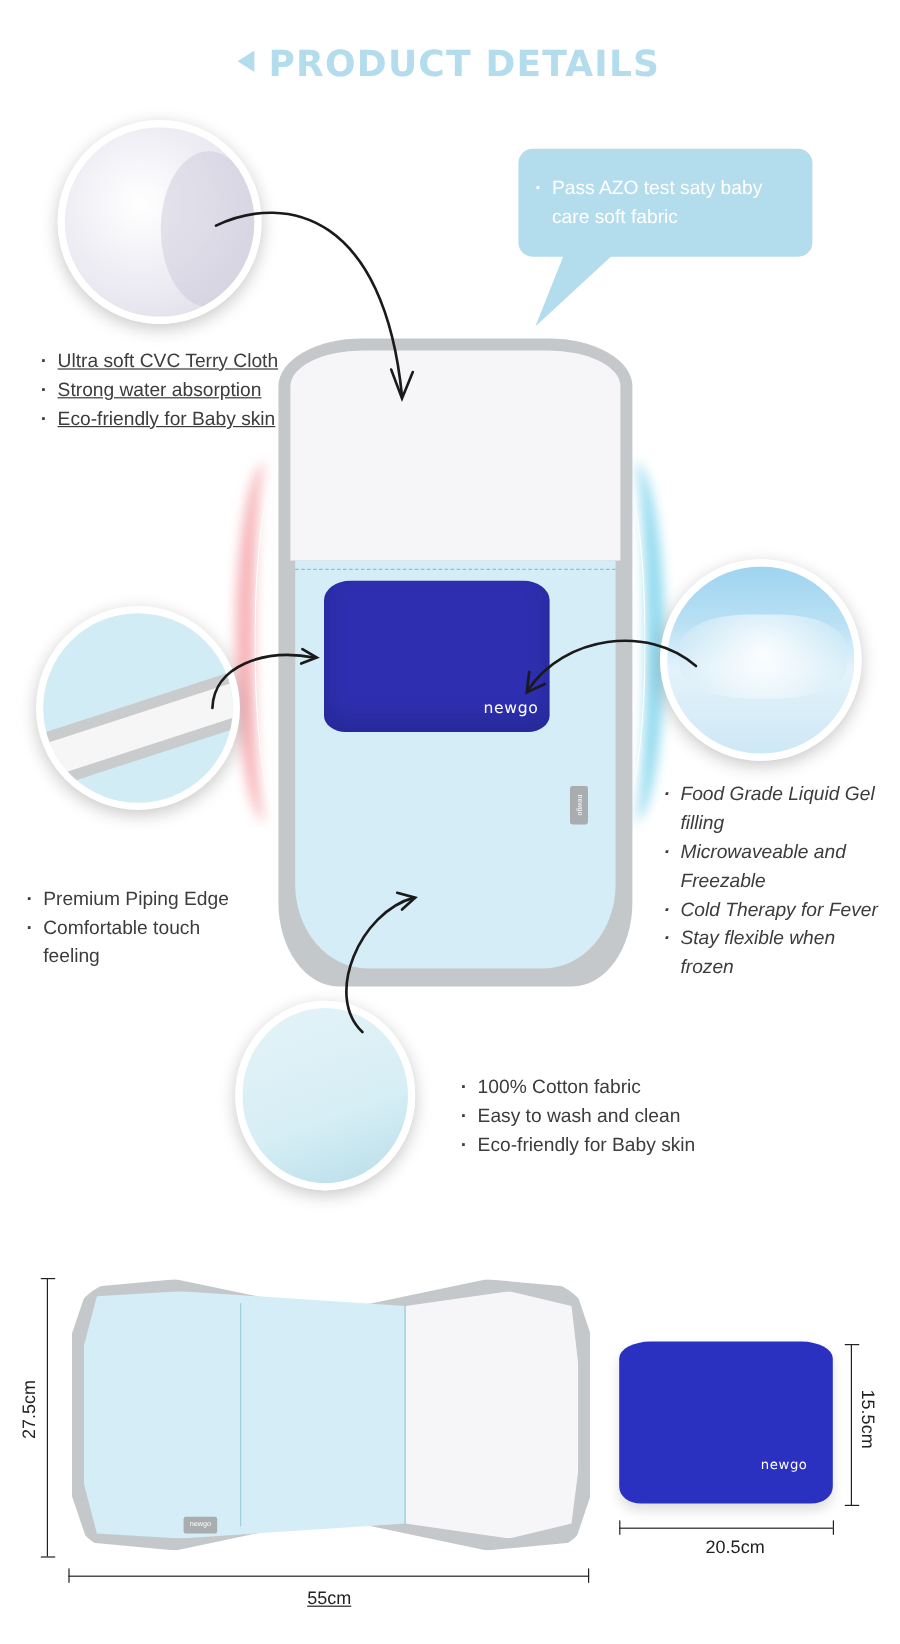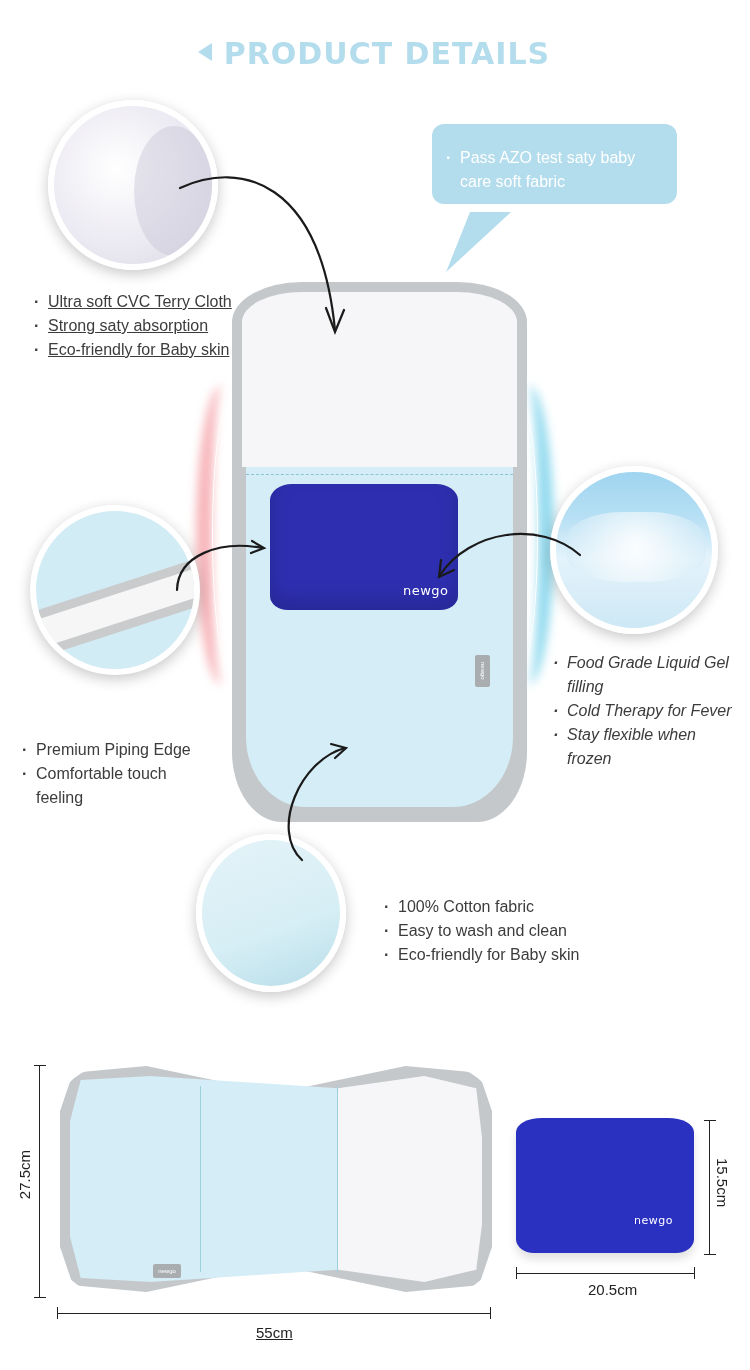--- a/index.html
+++ b/index.html
@@ -4,21 +4,21 @@
 <style>
   * { box-sizing: border-box; margin: 0; padding: 0; }
   body { width: 750px; height: 1370px; background: #ffffff; position: relative; overflow: hidden; font-family: "Liberation Sans", sans-serif; color: #3a3a3a; }
   .abs { position: absolute; }
 
   
   .title { left: 0; top: 36px; width: 748px; text-align: center; font-family: "DejaVu Sans", sans-serif; font-weight: bold; font-size: 30px; letter-spacing: 1px; color: #b3dcec; }
   .title .tri { display: inline-block; width: 0; height: 0; border-top: 9px solid transparent; border-bottom: 9px solid transparent; border-right: 14px solid #b3dcec; margin-right: 12px; vertical-align: 3px; }
 
   
-  .bubble { left: 432px; top: 124px; width: 245px; height: 80px; background: #b3dcec; border-radius: 12px; color: #ffffff; font-size: 16px; line-height: 24px; padding: 22px 12px 0 14px; }
+  .bubble { left: 432px; top: 124px; width: 245px; height: 90px; background: #b3dcec; border-radius: 12px; color: #ffffff; font-size: 16px; line-height: 24px; padding: 22px 12px 0 14px; }
   .bubble-tail { left: 470px; top: 212px; width: 0; height: 0; border-left: 8px solid transparent; border-right: 33px solid transparent; border-top: 60px solid #b3dcec; transform: skewX(-28deg); transform-origin: top left; }
 
   
   .list { font-size: 16px; line-height: 24px; color: #3c3c3c; list-style: none; }
   .list li { position: relative; padding-left: 14px; }
   .list li::before { content: "·"; position: absolute; left: 0; top: 0; font-weight: bold; }
 
   
   .circle { border-radius: 50%; border: 6px solid #ffffff; box-shadow: 0 4px 14px rgba(0,0,0,0.22); overflow: hidden; }
   .c-terry { left: 48px; top: 100px; width: 170px; height: 170px; background: radial-gradient(circle at 40% 40%, #ffffff 0%, #eceaf2 55%, #d9d7e3 100%); }
@@ -114,29 +114,30 @@
     <path d="M252 541 L264 548 L251 553"></path>
     <path d="M580 555 C 540 520, 470 530, 440 575"></path>
     <path d="M441 560 L439 577 L454 570"></path>
     <path d="M302 860 C 270 830, 300 760, 345 748"></path>
     <path d="M331 744 L346 748 L335 758"></path>
   </g>
 </svg>
 
 <ul class="abs list" style="left:34px; top:290px; width:210px;text-decoration:underline;">
   <li>Ultra soft CVC Terry Cloth</li>
-  <li>Strong saty absorption</li>
+  <li>Strong water absorption</li>
   <li>Eco-friendly for Baby skin</li>
 </ul>
 <ul class="abs list" style="left:22px; top:690px; width:185px;margin-top:48px;">
   <li>Premium Piping Edge</li>
   <li>Comfortable touch feeling</li>
 </ul>
 <ul class="abs list" style="left:553px; top:651px; width:180px;font-style:italic;">
   <li>Food Grade Liquid Gel filling</li>
+  <li>Microwaveable and Freezable</li>
   <li>Cold Therapy for Fever</li>
   <li>Stay flexible when frozen</li>
 </ul>
 <ul class="abs list" style="left:384px; top:895px; width:240px;">
   <li>100% Cotton fabric</li>
   <li>Easy to wash and clean</li>
   <li>Eco-friendly for Baby skin</li>
 </ul>
 
 <div class="abs flat">

